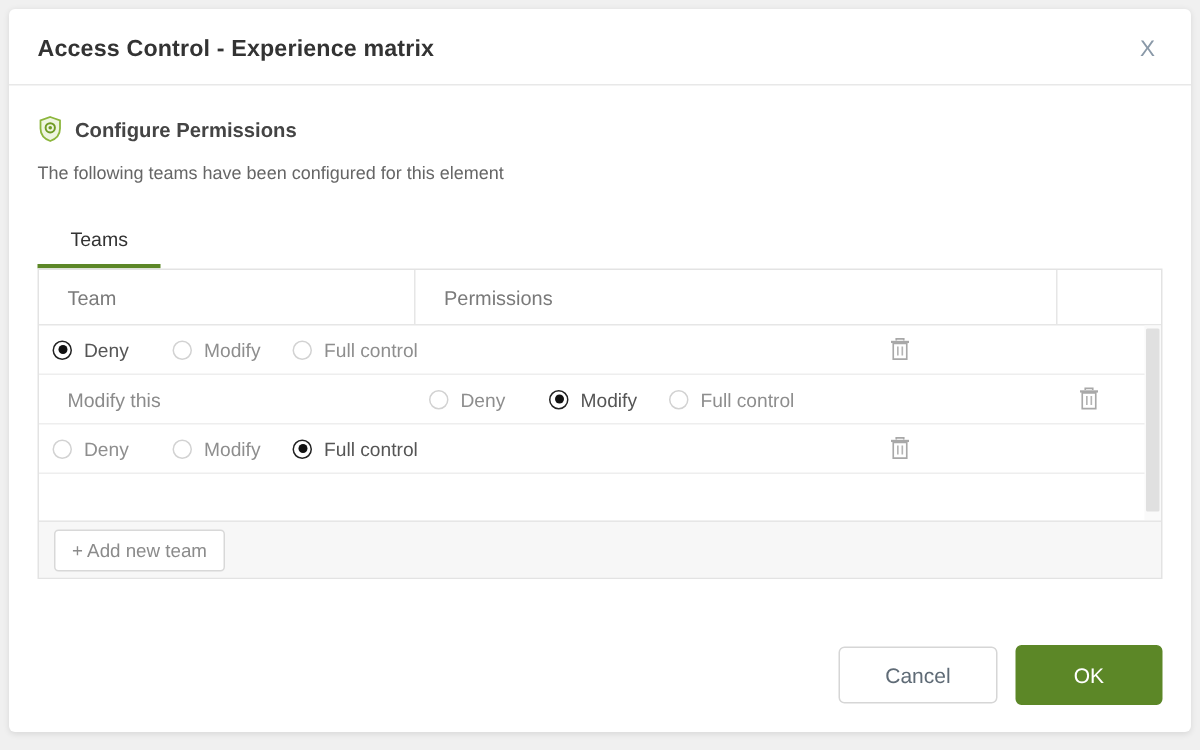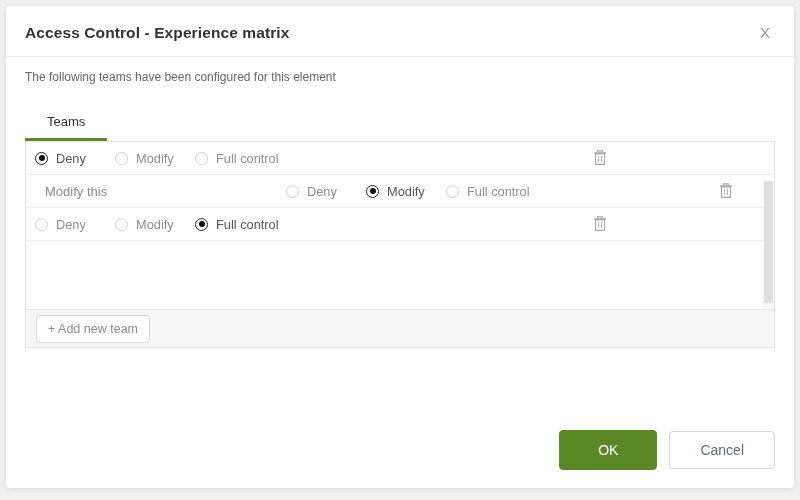--- a/index.html
+++ b/index.html
@@ -287,29 +287,42 @@
 
 <div class="modal">
 
   <div class="titlebar">
     <div class="title-text">Access Control - Experience matrix</div>
     <div class="close-btn">X</div>
   </div>
 
   <div class="body-area">
 
+    <div class="section-head">
+      <svg class="shield-icon" viewBox="0 0 17 18">
+        <path d="M8.5 1 L15 3.2 V8.6 C15 12.6 12.2 15.6 8.5 17 C4.8 15.6 2 12.6 2 8.6 V3.2 Z" fill="#eef5e0" stroke="#8cb63c" stroke-width="1.2"></path>
+        <circle cx="8.5" cy="8.2" r="3.1" fill="none" stroke="#6f9b24" stroke-width="1.3"></circle>
+        <circle cx="8.5" cy="8.2" r="1.2" fill="#6f9b24"></circle>
+      </svg>
+      <span class="section-title">Configure Permissions</span>
+    </div>
 
     <div class="section-sub">The following teams have been configured for this element</div>
 
     <div class="tabs">
       <div class="tab active">Teams</div>
     </div>
 
     <div class="table-wrap">
 
+      <div class="thead">
+        <div class="th th-team">Team</div>
+        <div class="th th-perm">Permissions</div>
+        <div class="th th-act"></div>
+      </div>
 
       <div class="tbody">
 
         <div class="row">
           <div class="cell-perm">
             <div class="radio-opt w-deny">
               <span class="radio checked"></span>
               <span class="radio-label">Deny</span>
             </div>
             <div class="radio-opt w-modify off">
@@ -391,17 +404,17 @@
       <div class="tbl-scroll-thumb"></div>
 
       <div class="tfoot">
         <button class="add-team-btn">+ Add new team</button>
       </div>
 
     </div>
   </div>
 
   <div class="dialog-footer">
+    <button class="btn btn-cancel">Cancel</button>
     <button class="btn btn-ok">OK</button>
-    <button class="btn btn-cancel">Cancel</button>
   </div>
 
 </div>
 
 </body></html>

